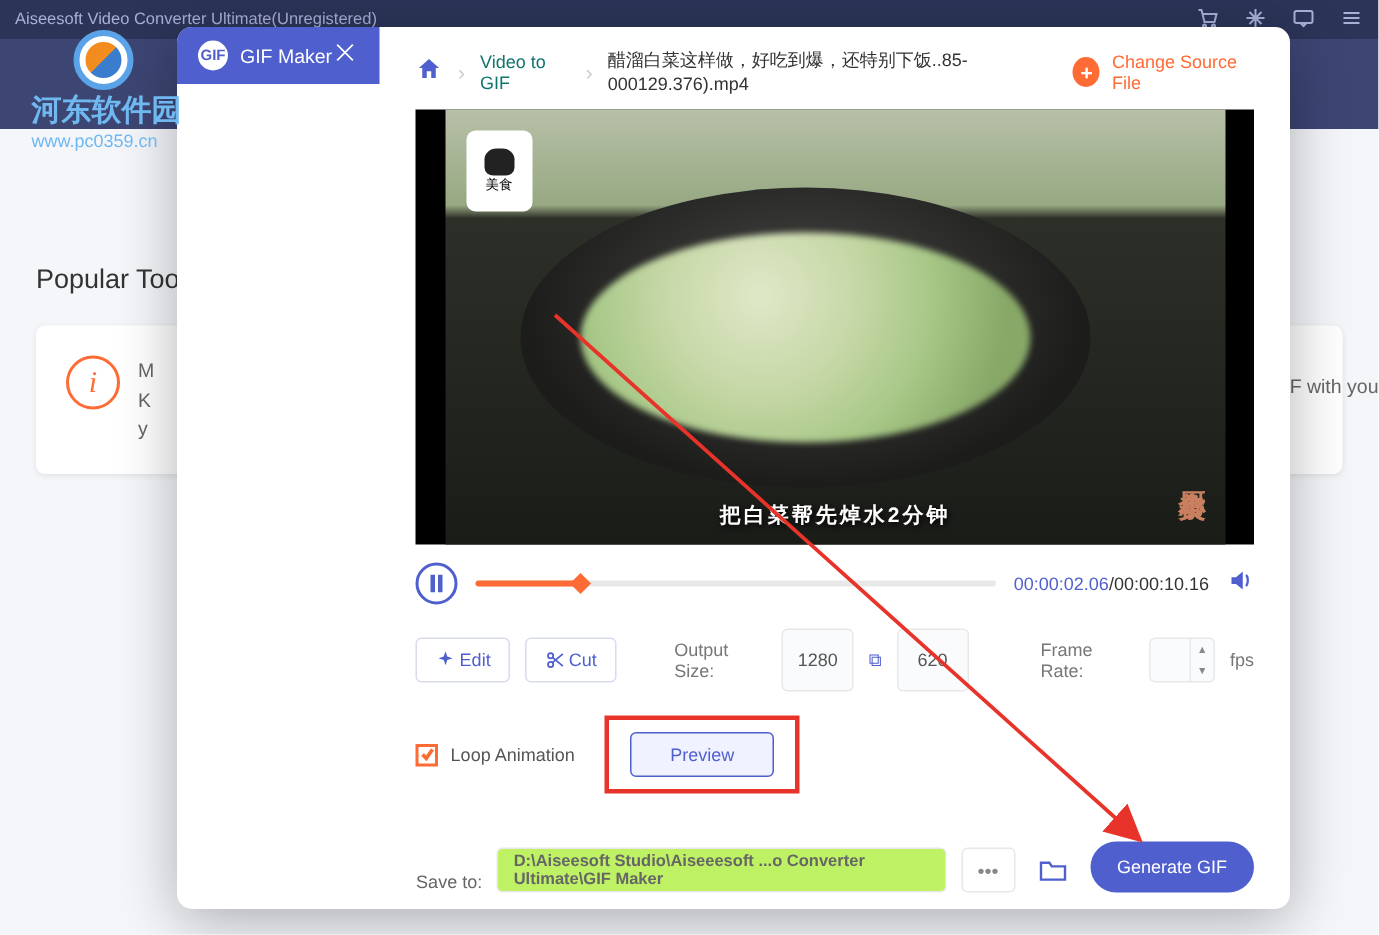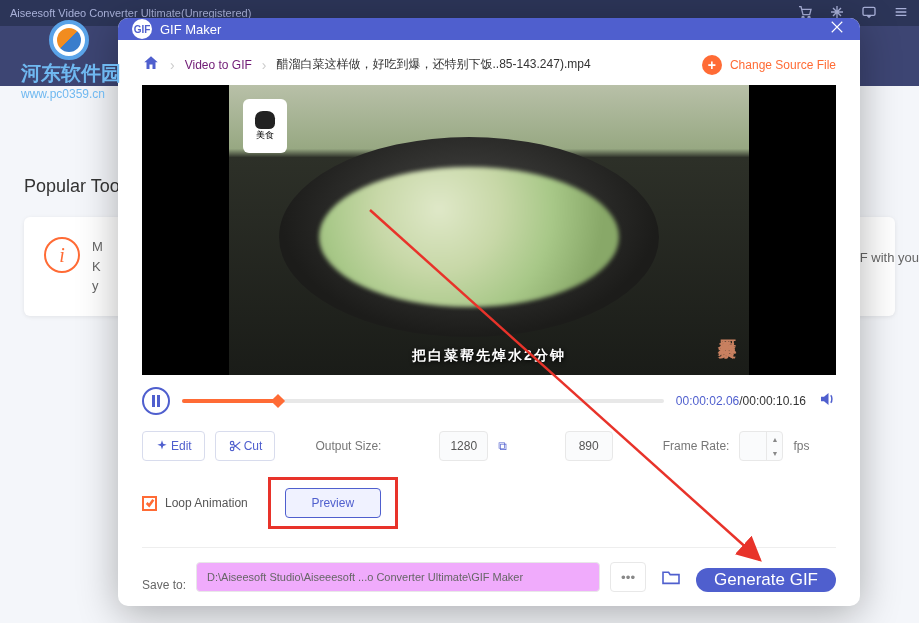--- a/index.html
+++ b/index.html
@@ -17,34 +17,34 @@
 .watermark-text .url { font-size: 12px; color: #6fb8f0; }
 
 .bg-header { height: 60px; background: #3d4573; }
 .bg-body { padding: 20px 24px; }
 .popular { font-size: 18px; color: #333; margin: 70px 0 20px; }
 .card { background: #fff; border-radius: 6px; padding: 20px; display: flex; align-items: flex-start; gap: 12px; box-shadow: 0 1px 4px rgba(0,0,0,.08); }
 .card-icon { width: 36px; height: 36px; border-radius: 50%; border: 2px solid #ff6b35; color: #ff6b35; display: flex; align-items: center; justify-content: center; font-size: 20px; font-style: italic; font-family: serif; }
 .card-text { font-size: 13px; color: #666; line-height: 1.5; }
 .bg-right { position: absolute; right: 0; top: 250px; font-size: 13px; color: #666; }
 
-.modal { position: absolute; left: 118px; top: 18px; width: 742px; height: 588px; background: #fff; border-radius: 10px; box-shadow: 0 8px 40px rgba(0,0,0,.3); overflow: hidden; display: flex; flex-direction: column; }
+.modal { position: absolute; left: 118px; top: 18px; width: 742px; height: 588px; background: #fff; border-radius: 10px; box-shadow: 0 8px 40px rgba(0,0,0,.3); overflow: hidden; display: flex; flex-direction: row; }
 
 .modal-header { height: 38px; background: #4f5fce; color: #fff; display: flex; align-items: center; padding: 0 14px; }
 .modal-header-icon { width: 20px; height: 20px; border-radius: 50%; background: #fff; color: #4f5fce; display: flex; align-items: center; justify-content: center; font-size: 10px; font-weight: bold; margin-right: 8px; }
 .modal-header-title { font-size: 13px; }
 .modal-close { margin-left: auto; cursor: pointer; }
 .modal-close svg { width: 18px; height: 18px; stroke: #fff; }
 
 .modal-body { flex: 1; padding: 14px 24px; display: flex; flex-direction: column; }
 
 .breadcrumb { display: flex; align-items: center; gap: 10px; font-size: 12px; color: #333; margin-bottom: 10px; }
 .breadcrumb .home-icon svg { width: 18px; height: 18px; fill: #4f5fce; }
 .breadcrumb .chev { color: #ccc; font-size: 14px; }
-.breadcrumb .v2g { color: #701a75; }
+.breadcrumb .v2g { color: #0f766e; }
 .breadcrumb .fname { color: #333; }
 .change-src { margin-left: auto; display: flex; align-items: center; gap: 8px; color: #ff6b35; font-size: 12px; cursor: pointer; }
 .change-src-icon { width: 20px; height: 20px; border-radius: 50%; background: #ff6b35; color: #fff; display: flex; align-items: center; justify-content: center; font-size: 14px; font-weight: bold; }
 
 .video { height: 290px; background: #000; position: relative; display: flex; align-items: center; justify-content: center; }
 .video-frame { width: 520px; height: 290px; background: linear-gradient(180deg, #b8c0a8 0%, #97a882 22%, #2d3028 25%, #1a1c18 100%); position: relative; overflow: hidden; }
 .pan { position: absolute; left: 50px; top: 52px; width: 380px; height: 200px; background: radial-gradient(ellipse at 50% 40%, #4a4a48 0%, #1c1c1a 70%); border-radius: 50%; }
 .pan::before { content: ""; position: absolute; left: 40px; top: 30px; width: 300px; height: 140px; background: radial-gradient(circle at 40% 30%, #dfe8c8 0%, #c8d8a8 30%, #a8c888 55%, #88a868 80%); border-radius: 50%; filter: blur(2px); }
 .chef-badge { position: absolute; left: 14px; top: 14px; width: 44px; height: 54px; background: #fff; border-radius: 6px; display: flex; flex-direction: column; align-items: center; justify-content: center; font-size: 9px; }
 .chef-badge::before { content: ""; width: 20px; height: 18px; background: #222; border-radius: 40% 40% 30% 30%; }
@@ -59,43 +59,43 @@
 .progress-thumb { position: absolute; left: 20%; top: 50%; transform: translate(-50%, -50%) rotate(45deg); width: 10px; height: 10px; background: #ff6b35; }
 .time { font-size: 12px; }
 .time .cur { color: #4f5fce; }
 .time .tot { color: #333; }
 .vol-icon svg { width: 18px; height: 18px; fill: #4f5fce; }
 
 .toolbar { display: flex; align-items: center; gap: 10px; margin-bottom: 16px; }
 .pill-btn { display: flex; align-items: center; gap: 2px; height: 30px; padding: 0 12px; border: 1px solid #d8dced; border-radius: 4px; color: #4f5fce; font-size: 12px; cursor: pointer; background: #fff; }
 .pill-btn svg { width: 14px; height: 14px; fill: #4f5fce; }
 .lbl { font-size: 12px; color: #777; }
-.field { height: 30px; padding: 0 10px; border: 1px solid #e8e8e8; background: #fafbfc; border-radius: 4px; font-size: 12px; color: #555; display: flex; align-items: center; min-width: 48px; justify-content: center; margin-left: 48px; }
+.field { height: 42px; padding: 0 10px; border: 1px solid #e8e8e8; background: #fafbfc; border-radius: 4px; font-size: 12px; color: #555; display: flex; align-items: center; min-width: 48px; justify-content: center; }
 .link-icon { color: #4f5fce; font-size: 12px; }
 .spinner { display: flex; align-items: center; border: 1px solid #e8e8e8; border-radius: 4px; height: 30px; background: #fafbfc; }
 .spinner .val { padding: 0 10px; font-size: 12px; color: #555; }
 .spinner .arrows { width: 16px; display: flex; flex-direction: column; border-left: 1px solid #e8e8e8; height: 100%; }
 .spinner .arrows div { flex: 1; display: flex; align-items: center; justify-content: center; font-size: 7px; color: #888; cursor: pointer; }
 
 .row2 { display: flex; align-items: center; gap: 20px; margin-bottom: 18px; }
 .chk { display: flex; align-items: center; gap: 8px; font-size: 12px; color: #555; }
 .chk-box { width: 15px; height: 15px; border: 2px solid #ff6b35; display: flex; align-items: center; justify-content: center; }
 .chk-box svg { width: 10px; height: 10px; stroke: #ff6b35; stroke-width: 3; fill: none; }
 .preview-wrap { border: 3px solid #e8332a; padding: 8px 14px; }
 .preview-btn { width: 96px; height: 30px; background: #f0f2ff; border: 1px solid #4f5fce; border-radius: 4px; color: #4f5fce; font-size: 12px; cursor: pointer; }
 
 .divider { height: 1px; background: #eee; margin-bottom: 14px; }
 
 .footer { display: flex; align-items: flex-end; gap: 10px; }
 .save-lbl { font-size: 12px; color: #666; }
-.save-path { flex: 1; height: 30px; border: 1px solid #e8e8e8; background: #f0abfc; border-radius: 4px; padding: 0 10px; font-size: 11px; color: #666; display: flex; align-items: center; }
+.save-path { flex: 1; height: 30px; border: 1px solid #e8e8e8; background: #bef264; border-radius: 4px; padding: 0 10px; font-size: 11px; color: #666; display: flex; align-items: center; font-weight: bold; }
 .dots-btn { width: 36px; height: 30px; border: 1px solid #e8e8e8; border-radius: 4px; background: #fff; color: #888; cursor: pointer; }
 .folder-btn { width: 30px; height: 30px; display: flex; align-items: center; justify-content: center; cursor: pointer; }
 .folder-btn svg { width: 20px; height: 16px; fill: none; stroke: #4f5fce; stroke-width: 2; }
-.gen-btn { height: 24px; padding: 0 18px; background: #4f5fce; color: #fff; border: none; border-radius: 17px; font-size: 17px; cursor: pointer; margin-left: auto; }
+.gen-btn { height: 34px; padding: 0 18px; background: #4f5fce; color: #fff; border: none; border-radius: 17px; font-size: 12px; cursor: pointer; margin-left: auto; }
 
 .arrow-overlay { position: absolute; left: 0; top: 0; width: 919px; height: 623px; pointer-events: none; z-index: 100; }
 </style>
 </head>
 <body>
 
 <div class="titlebar">
   <span>Aiseesoft Video Converter Ultimate(Unregistered)</span>
   <div class="titlebar-icons">
     <span><svg viewBox="0 0 24 24" fill="none" stroke="#a8b0d8" stroke-width="2">
@@ -147,21 +147,21 @@
   </div>
 
   <div class="modal-body">
     <div class="breadcrumb">
       <span class="home-icon"><svg viewBox="0 0 24 24">
             <path d="M12 3l9 8h-3v9h-4v-6h-4v6H6v-9H3z"></path>
           </svg></span>
       <span class="chev">›</span>
       <span class="v2g">Video to GIF</span>
       <span class="chev">›</span>
-      <span class="fname">醋溜白菜这样做，好吃到爆，还特别下饭..85-143.247).mp4</span>
+      <span class="fname">醋溜白菜这样做，好吃到爆，还特别下饭..85-000129.376).mp4</span>
       <div class="change-src">
         <div class="change-src-icon">+</div>
         <span>Change Source File</span>
       </div>
     </div>
 
     <div class="video">
       <div class="video-frame">
         <div class="chef-badge">
             <span>美食</span>
@@ -204,21 +204,21 @@
             <circle cx="7" cy="17" r="3" fill="none" stroke="#4f5fce" stroke-width="2"></circle>
             <circle cx="7" cy="7" r="3" fill="none" stroke="#4f5fce" stroke-width="2"></circle>
             <path d="M9 9l12 10M9 15L21 5" stroke="#4f5fce" stroke-width="2"></path>
           </svg>
         <span>Cut</span>
       </button>
       <span style="width:20px"></span>
       <span class="lbl">Output Size:</span>
       <div class="field">1280</div>
       <span class="link-icon">⧉</span>
-      <div class="field">890</div>
+      <div class="field">620</div>
       <span style="width:30px"></span>
       <span class="lbl">Frame Rate:</span>
       <div class="spinner">
         <div class="val" style="min-width:26px"></div>
         <div class="arrows">
             <div>▲</div>
             <div>▼</div>
           </div>
       </div>
       <span class="lbl">fps</span>

